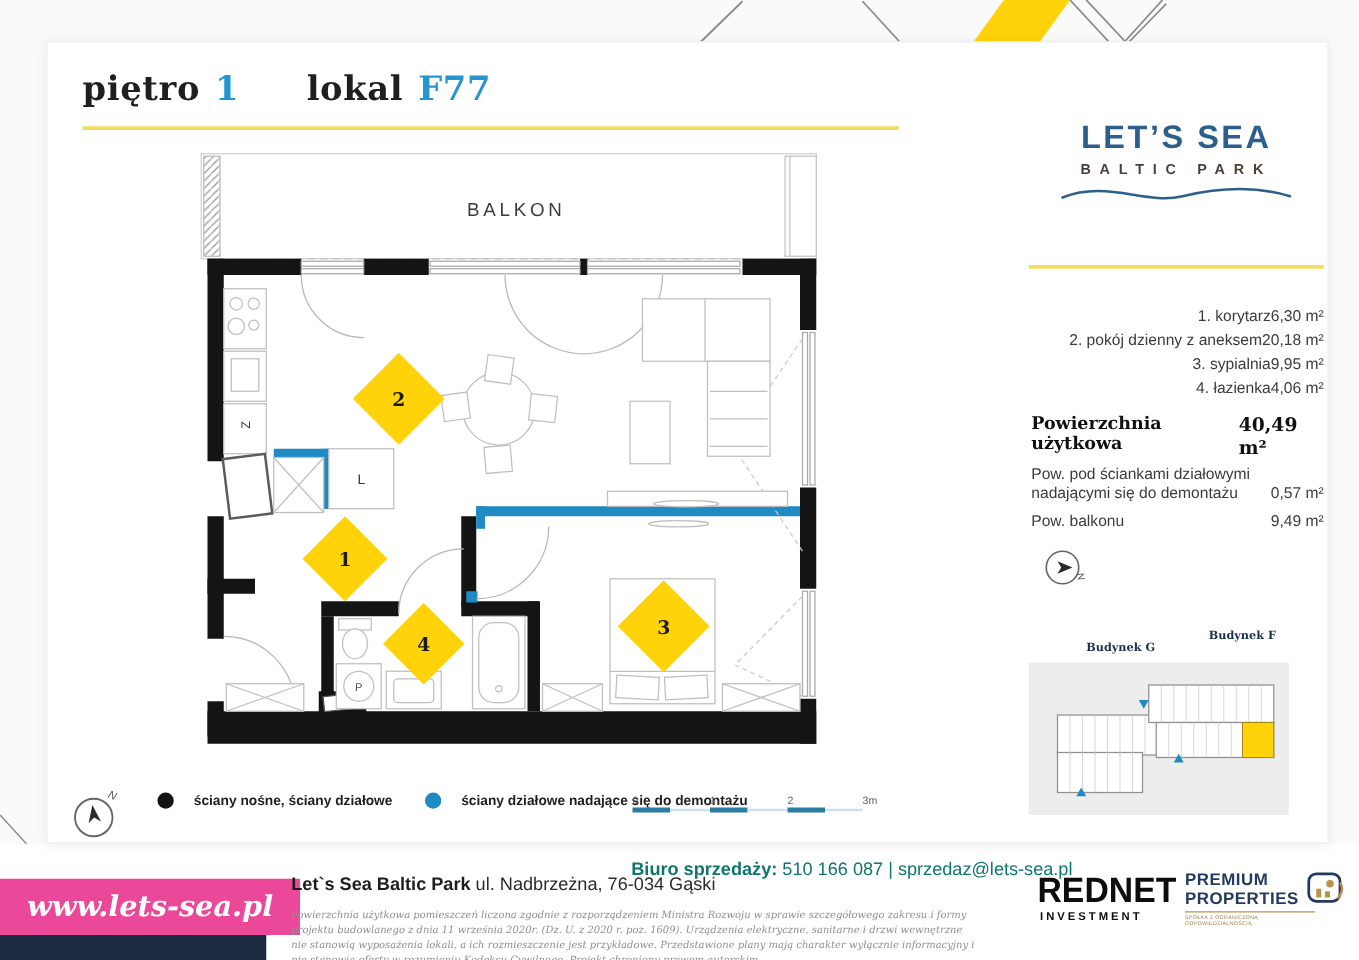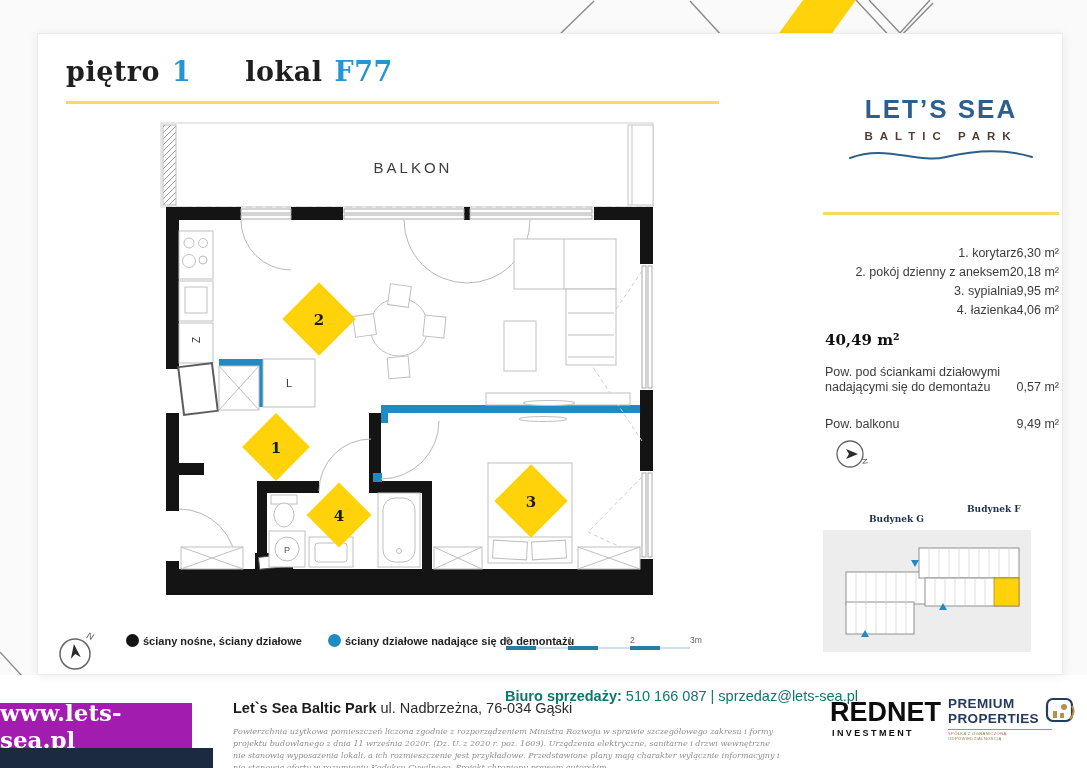--- a/index.html
+++ b/index.html
@@ -24,39 +24,39 @@
   .brand{position:absolute;left:785px;top:60px;width:236px;text-align:center;}
   .brand .t{font-size:26px;font-weight:700;letter-spacing:2px;color:#2d5f8c;}
   .brand .s{font-size:11.5px;font-weight:600;letter-spacing:7px;color:#4d3f38;margin-top:5px;}
   .brand svg{margin-top:6px;}
   .panel-rule{position:absolute;left:785px;top:178px;width:236px;height:3px;background:#f3dc60;}
   .arealist{position:absolute;left:787px;top:210px;width:234px;font-size:12.5px;color:#3c3c3c;}
   .arow{display:flex;justify-content:flex-end;line-height:19px;}
   .totrow{display:flex;justify-content:space-between;margin-top:11px;
           font-family:"DejaVu Serif","Liberation Serif",serif;font-weight:700;color:#101010;}
   .totrow .l{font-size:14px;}.totrow .v{font-size:15px;}
-  .demrow{display:flex;justify-content:space-between;align-items:flex-end;margin-top:16px;line-height:15px;}
-  .balrow{display:flex;justify-content:space-between;margin-top:22px;line-height:15px;}
+  .demrow{display:flex;justify-content:space-between;align-items:flex-end;margin-top:5px;line-height:15px;}
+  .balrow{display:flex;justify-content:space-between;margin-top:8px;line-height:15px;}
   
   .legend{position:absolute;left:88px;top:600px;display:flex;gap:26px;align-items:center;
           font-size:11px;font-weight:600;color:#1e1e1e;}
-  .legend .it{display:flex;align-items:center;gap:4px;}
+  .legend .it{display:flex;align-items:center;gap:16px;}
   .dot{width:13px;height:13px;border-radius:50%;display:inline-block;}
   .scalebar{position:absolute;left:466px;top:601px;width:210px;height:18px;font-size:8.5px;color:#666;}
   .scalebar span{position:absolute;top:0;}
   .scalebar i{position:absolute;top:11px;height:3.5px;display:block;}
   .seg-b{background:#2a7ca3;}.seg-l{background:#cfe0ea;height:2px !important;top:12px !important;}
   
   .minimap{position:absolute;left:783px;top:472px;width:215px;height:152px;}
   .bldg-lbl{position:absolute;font-family:"DejaVu Serif","Liberation Serif",serif;
             font-weight:700;font-size:9px;color:#1d2f4e;white-space:nowrap;}
   
-  .banner{position:absolute;left:0;top:703px;width:192px;height:45px;background:#a21caf;z-index:3;
+  .banner{position:absolute;left:0;top:703px;width:240px;height:45px;background:#ec4899;z-index:3;
           display:flex;align-items:center;justify-content:center;color:#fff;
-          font-family:"DejaVu Serif","Liberation Serif",serif;font-weight:700;font-size:23px;cursor:pointer;}
+          font-family:"DejaVu Serif","Liberation Serif",serif;font-weight:700;font-size:23px;cursor:pointer;font-style:italic;}
   .banner-navy{position:absolute;left:0;top:748px;width:213px;height:20px;background:#1b2a40;z-index:3;}
   .addr{position:absolute;left:233px;top:700px;font-size:14.5px;color:#2b2b2b;z-index:3;white-space:nowrap;}
   .addr b{font-weight:700;color:#1c1c1c;}
   .office{position:absolute;left:505px;top:688px;font-size:14.5px;color:#0f766e;z-index:3;white-space:nowrap;}
   .disc{position:absolute;left:233px;top:726px;width:548px;z-index:3;
         font-family:"DejaVu Serif","Liberation Serif",serif;font-style:italic;
         font-size:8px;line-height:1.5;color:#8f8f8f;}
   .rednet{position:absolute;left:830px;top:699px;z-index:3;text-align:left;color:#0d0d0d;}
   .rednet .n{font-size:27px;font-weight:900;letter-spacing:0;transform:scaleY(1.04);line-height:1;}
   .rednet .s{font-size:9px;font-weight:600;letter-spacing:2.4px;margin-top:2px;padding-left:2px;}
@@ -263,20 +263,21 @@
       </div>
     <div class="arow">
         <span>3. sypialnia</span>
         <span>9,95 m²</span>
       </div>
     <div class="arow">
         <span>4. łazienka</span>
         <span>4,06 m²</span>
       </div>
     <div class="totrow">
+      <span class="l">Powierzchnia użytkowa</span>
       <span class="v">40,49 m²</span>
     </div>
     <div class="demrow">
       <span>
         <span style="display:block">Pow. pod ściankami działowymi</span>
         <span style="display:block">nadającymi się do demontażu</span>
       </span>
       <span>0,57 m²</span>
     </div>
     <div class="balrow">

